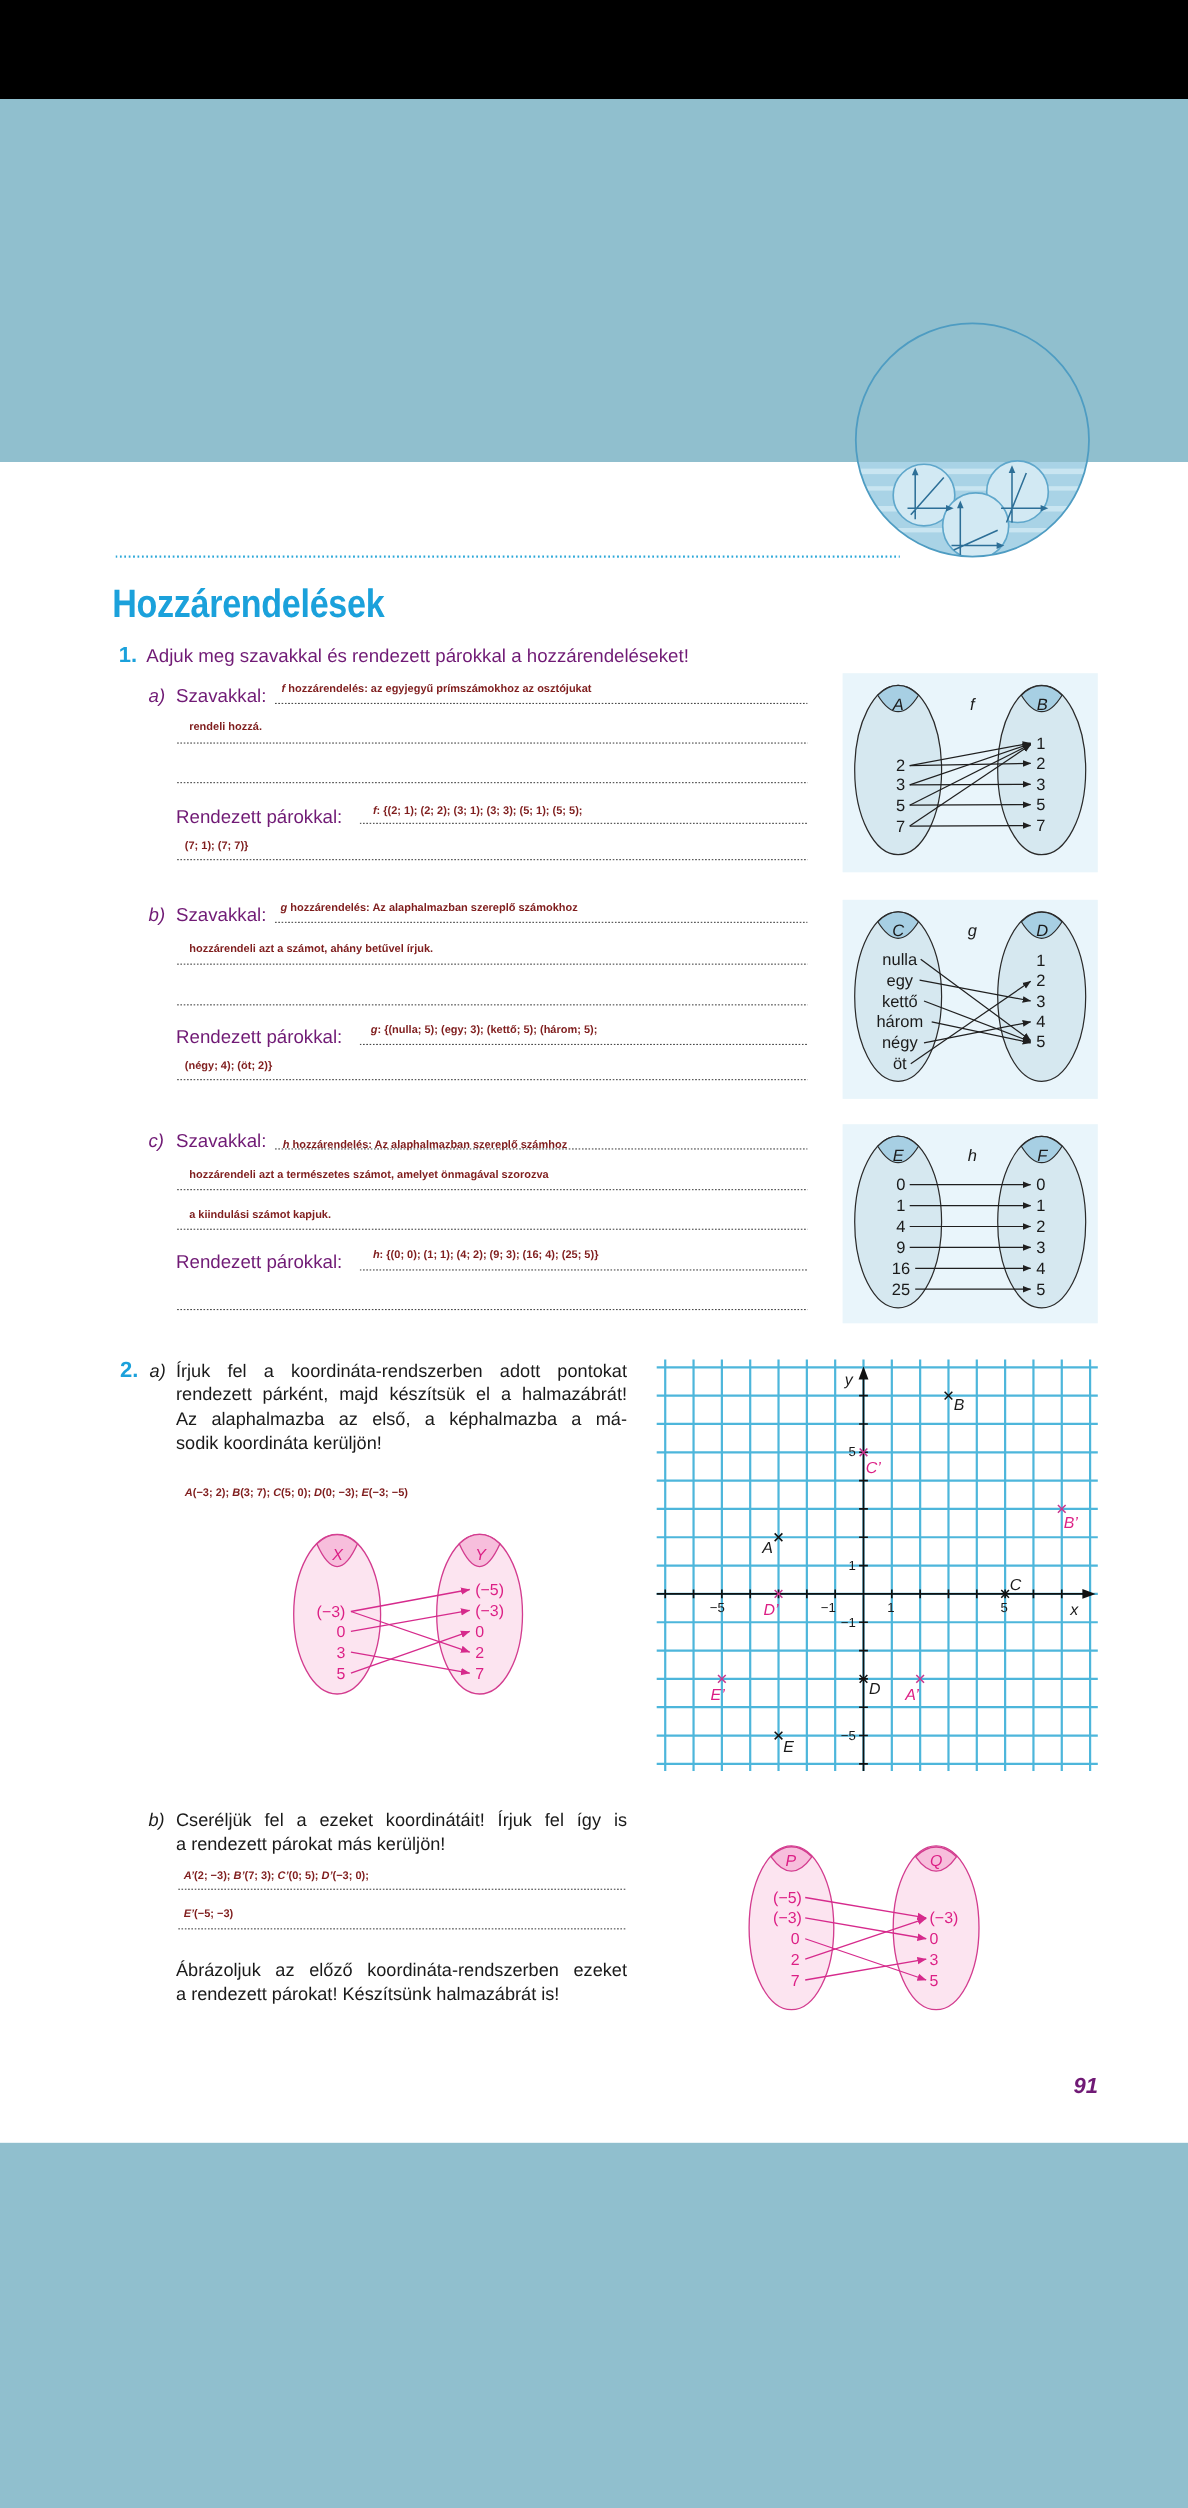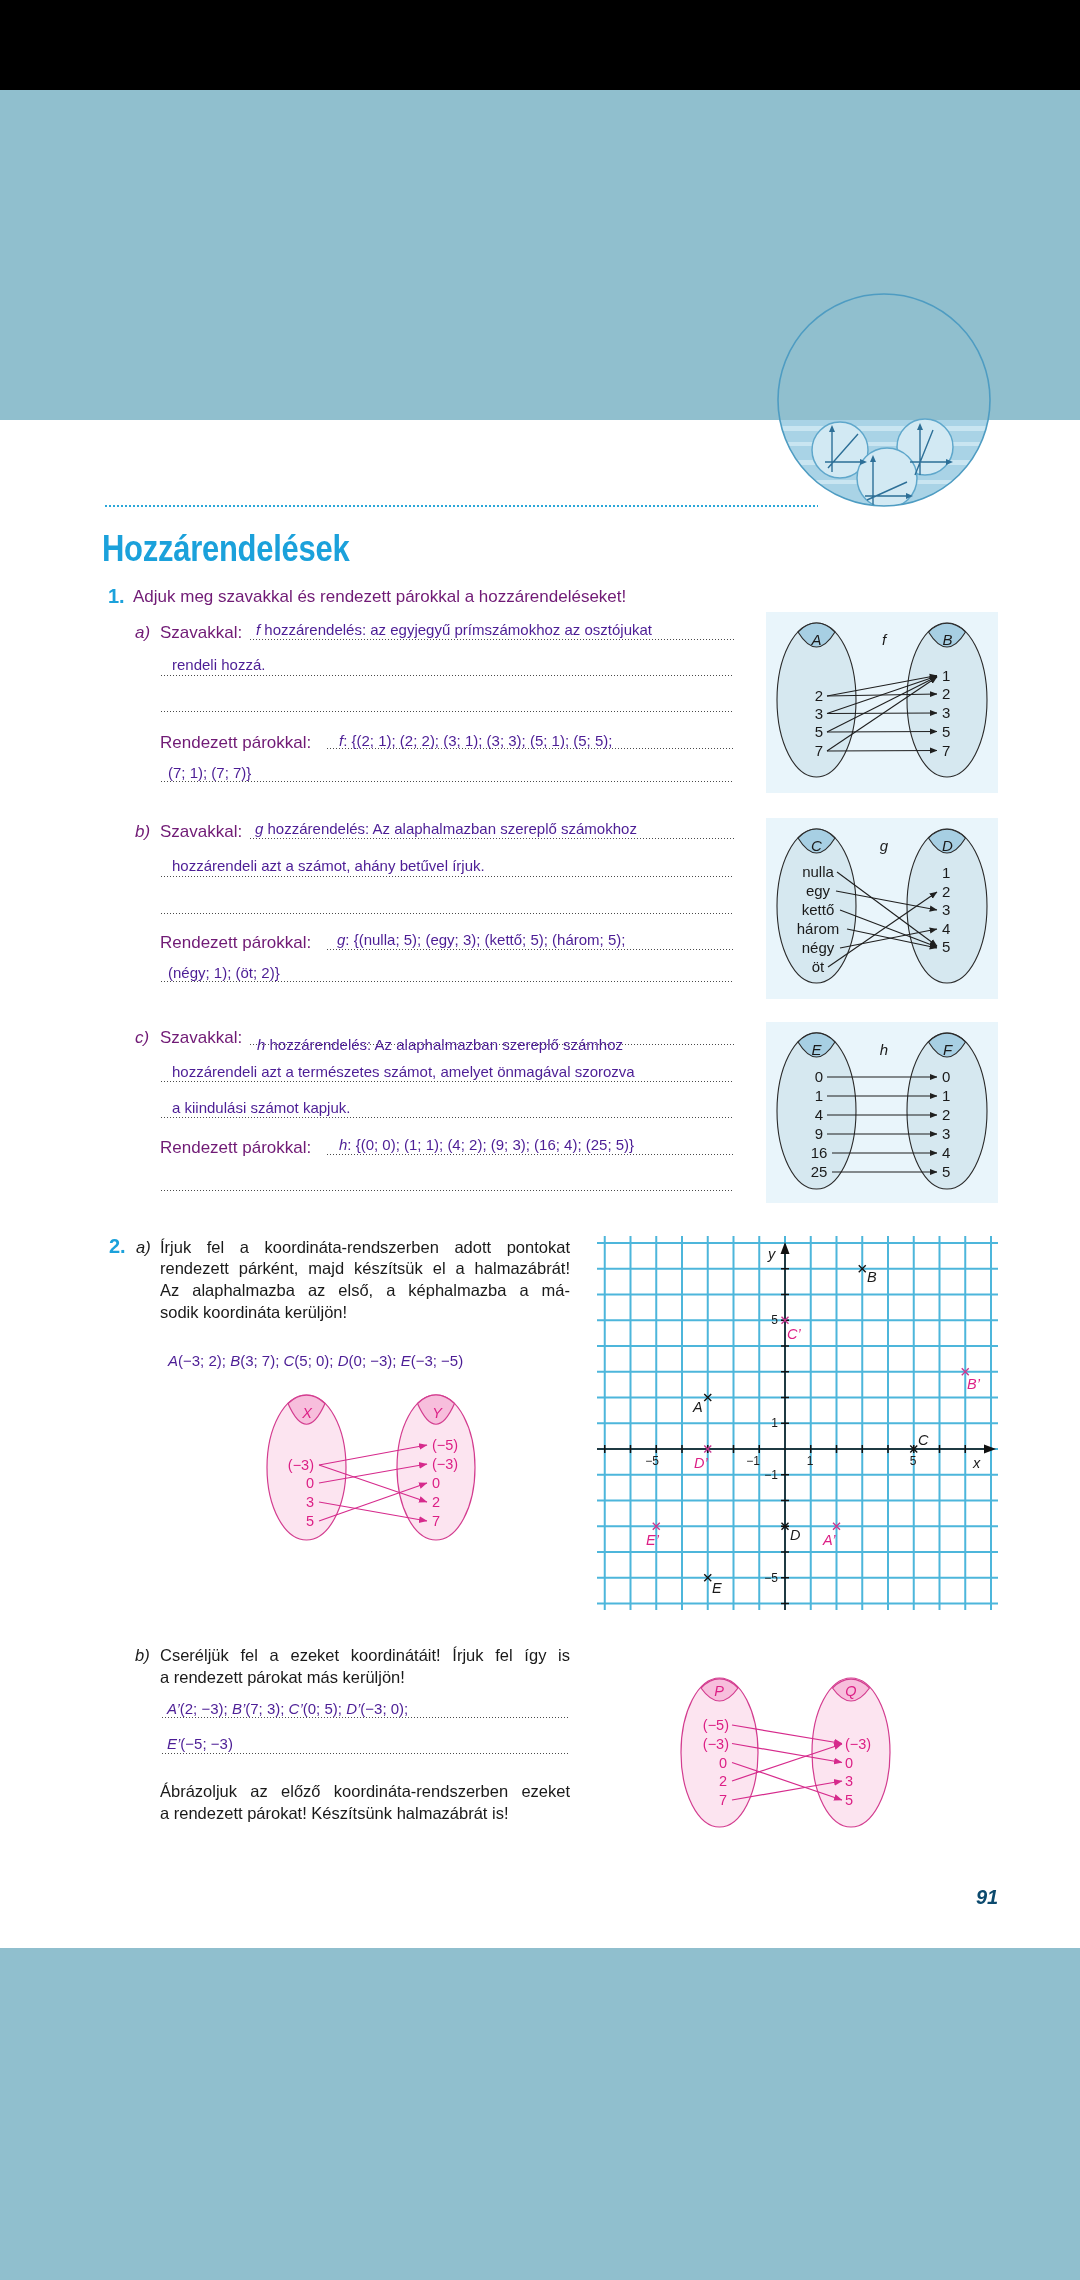--- a/index.html
+++ b/index.html
@@ -8,33 +8,33 @@
     width: 1080px; height: 2280px; position: relative; overflow: hidden;
     background: #90BFCE;
     font-family: "Liberation Sans", sans-serif; color: #1a1a1a;
   }
   .abs { position: absolute; }
   .topbar { left: 0; top: 0; width: 1080px; height: 90px; background: #000; }
   .sheet { left: 0; top: 420px; width: 1080px; height: 1528px; background: #fff; }
   .t { position: absolute; white-space: nowrap; line-height: 1; }
   .b17 { font-size: 17px; color: #701a75; }
   .it { font-style: italic; }
-  .ans { font-size: 15px; color: #4c1d95; }
+  .ans { font-size: 10px; color: #7f1d1d; font-weight: bold; }
   .ans i { font-style: italic; }
   .num { color: #1BA1DB; font-weight: 700; font-size: 20px; }
   .title { font-size: 36px; font-weight: 700; color: #1BA1DB; transform: scaleX(0.86); transform-origin: left center; letter-spacing: -0.3px; }
   .dots { position: absolute; height: 1px;
     background-image: linear-gradient(to right, #4a4a4a 45%, rgba(0,0,0,0) 45%);
     background-size: 3px 1px; }
   .cyan-dots { position: absolute; height: 2px;
     background-image: linear-gradient(to right, #2BA7D8 50%, rgba(0,0,0,0) 50%);
     background-size: 4px 2px; }
   .para { position: absolute; font-size: 16.5px; line-height: 1; width: 410px; white-space: normal; text-align: left; }
   .para.j { text-align: justify; text-align-last: justify; }
-  .pagenum { font-size: 20px; font-weight: 700; font-style: italic; color: #0c4a6e; }
+  .pagenum { font-size: 20px; font-weight: 700; font-style: italic; color: #701a75; }
   svg { position: absolute; overflow: visible; }
   svg text { font-family: "Liberation Sans", sans-serif; }
   .bell { fill: #D6E8F0; stroke: #2a2a2a; stroke-width: 1.1; }
   .bcap { fill: #A7CFE3; stroke: #2a2a2a; stroke-width: 1.1; }
   .barr { stroke: #1f1f1f; stroke-width: 1.1; fill: none; }
   .dtxt { font-size: 15px; fill: #1a1a1a; }
   .dcap { font-size: 15px; font-style: italic; fill: #1a1a1a; }
   .pell { fill: #FCE4F0; stroke: #D33C8F; stroke-width: 1.2; }
   .pcap { fill: #F7BEDC; stroke: #D33C8F; stroke-width: 1.2; }
   .parr { stroke: #D62A8C; stroke-width: 1.2; fill: none; }
@@ -108,21 +108,21 @@
 <div class="t b17 it" style="left:135px;top:822.5px">b)</div>
 <div class="t b17" style="left:160px;top:822.5px">Szavakkal:</div>
 <div class="dots" style="left:250px;top:838px;width:484px"></div>
 <div class="t ans" style="left:255px;top:820.5px"><i>g</i><span> hozzárendelés: Az alaphalmazban szereplő számokhoz</span></div>
 <div class="t ans" style="left:172px;top:857.5px">hozzárendeli azt a számot, ahány betűvel írjuk.</div>
 <div class="dots" style="left:161px;top:876px;width:573px"></div>
 <div class="dots" style="left:161px;top:913px;width:573px"></div>
 <div class="t b17" style="left:160px;top:933.5px">Rendezett párokkal:</div>
 <div class="dots" style="left:327px;top:949px;width:407px"></div>
 <div class="t ans" style="left:337px;top:931.5px"><i>g</i><span>: {(nulla; 5); (egy; 3); (kettő; 5); (három; 5);</span></div>
-<div class="t ans" style="left:168px;top:964.5px">(négy; 1); (öt; 2)}</div>
+<div class="t ans" style="left:168px;top:964.5px">(négy; 4); (öt; 2)}</div>
 <div class="dots" style="left:161px;top:981px;width:573px"></div>
 
 <div class="t b17 it" style="left:135px;top:1028.5px">c)</div>
 <div class="t b17" style="left:160px;top:1028.5px">Szavakkal:</div>
 <div class="dots" style="left:250px;top:1044px;width:484px"></div>
 <div class="t ans" style="left:257px;top:1037px"><i>h</i><span> hozzárendelés: Az alaphalmazban szereplő számhoz</span></div>
 <div class="t ans" style="left:172px;top:1063.5px">hozzárendeli azt a természetes számot, amelyet önmagával szorozva</div>
 <div class="dots" style="left:161px;top:1081px;width:573px"></div>
 <div class="t ans" style="left:172px;top:1100px">a kiindulási számot kapjuk.</div>
 <div class="dots" style="left:161px;top:1117px;width:573px"></div>

